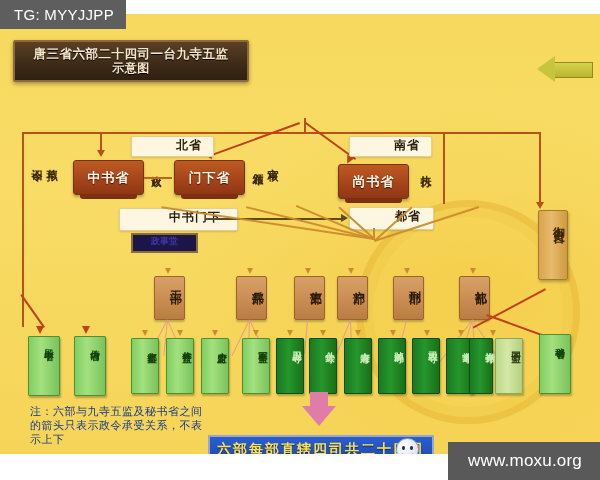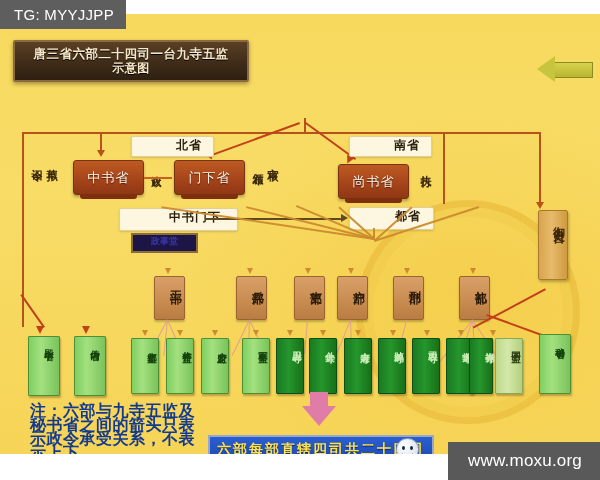--- a/index.html
+++ b/index.html
@@ -60,21 +60,21 @@
   
   .deptbox{
     position:absolute;height:33px;
     background:linear-gradient(180deg,#bd5a22 0%,#a4431a 60%,#8f3714 100%);
     border:1px solid #7a3311;border-radius:3px;
     display:flex;align-items:center;justify-content:center;
     box-shadow:0 2px 3px rgba(0,0,0,.28);
   }
   .deptbox:after{content:"";position:absolute;left:6px;right:6px;bottom:-5px;height:5px;
     background:#7d2f10;border-radius:0 0 3px 3px;}
-  .deptbox span{color:#fff8e8;font-size:13px;font-weight:normal;letter-spacing:1px;
+  .deptbox span{color:#fff8e8;font-size:13px;font-weight:bold;letter-spacing:1px;
     text-shadow:0 1px 1px rgba(60,18,5,.9);}
 
   
   .chip{
     position:absolute;background:#fdf7e2;border:1px solid #e3cf93;border-radius:2px;
     display:flex;justify-content:center;
     box-shadow:0 1px 2px rgba(120,90,30,.25);
     padding-left:33px;
   }
   .chip span{color:#2a1d0c;font-size:12px;font-weight:bold;letter-spacing:1px;}
@@ -121,21 +121,21 @@
     background:linear-gradient(90deg,#d9a44f 0%,#e7bb6b 45%,#cf9940 100%);
     border:1px solid #a87а2e;border:1px solid #a87a2e;border-radius:2px;
     box-shadow:1px 2px 3px rgba(0,0,0,.25);
   }
   #censor span{position:absolute;left:0;top:6px;width:28px;
     writing-mode:vertical-rl;text-orientation:upright;
     color:#3a2406;font-size:12px;font-weight:bold;letter-spacing:2px;display:flex;justify-content:center;}
 
   
   #note{position:absolute;left:30px;top:390px;width:175px;color:#123a8f;
-    font-size:16px;font-weight:bold;line-height:14px;letter-spacing:.5px;}
+    font-size:11px;font-weight:normal;line-height:14px;letter-spacing:.5px;}
 
   
   #banner{
     position:absolute;left:208px;top:421px;width:222px;height:26px;
     background:linear-gradient(180deg,#2a5fd0 0%,#1b47ad 100%);
     border:2px solid #9aa7c8;border-bottom:none;
     display:flex;align-items:center;justify-content:center;
   }
   #banner span{color:#ffe14d;font-size:14px;font-weight:bold;letter-spacing:2px;
     text-shadow:0 1px 1px #0c2569;}

